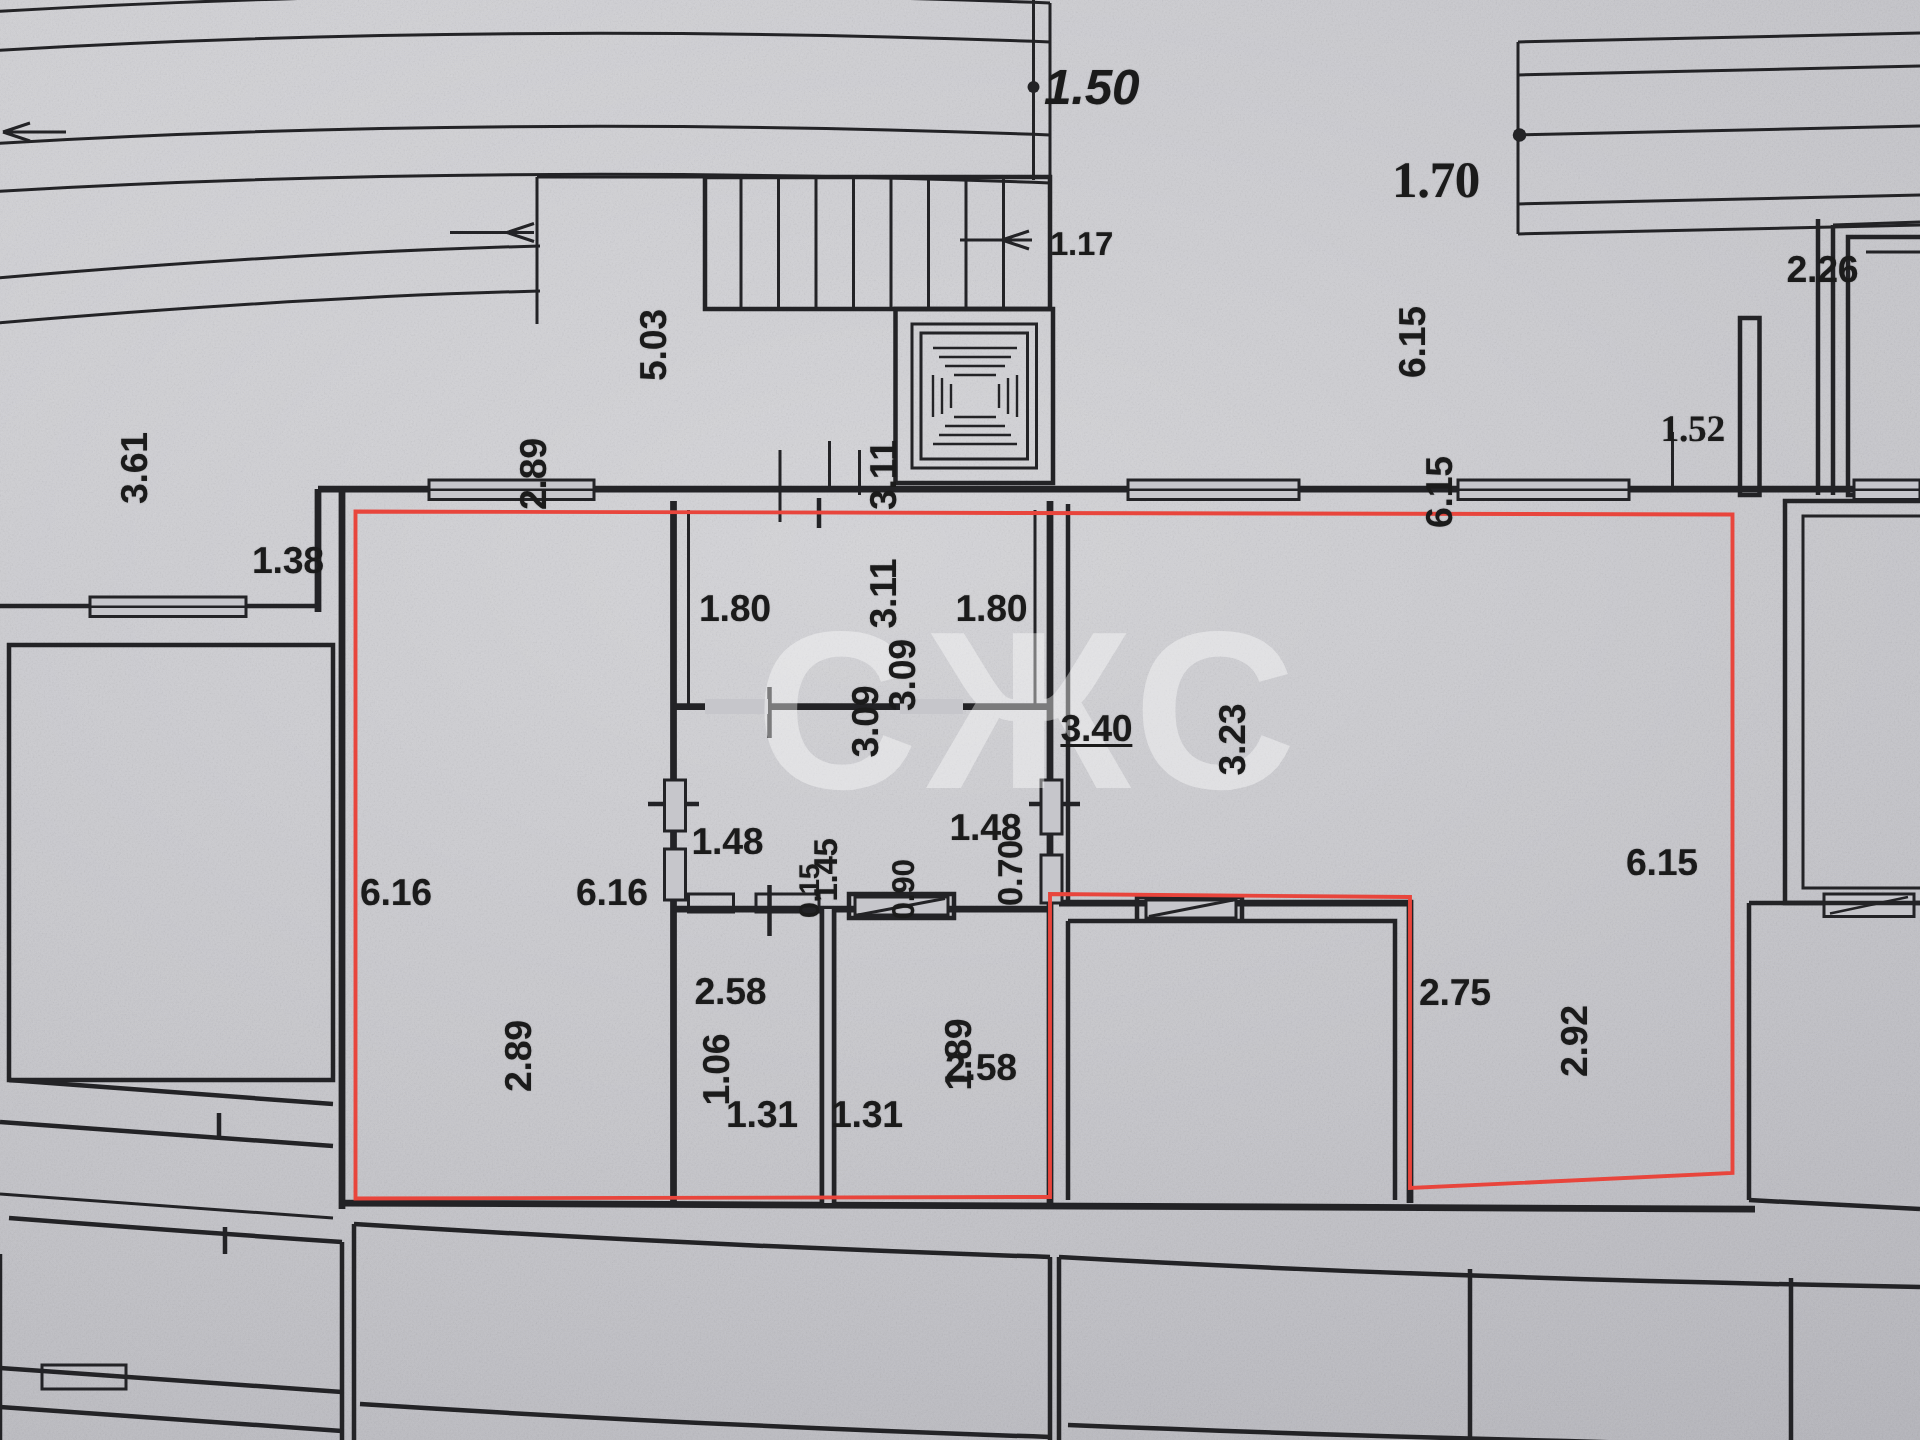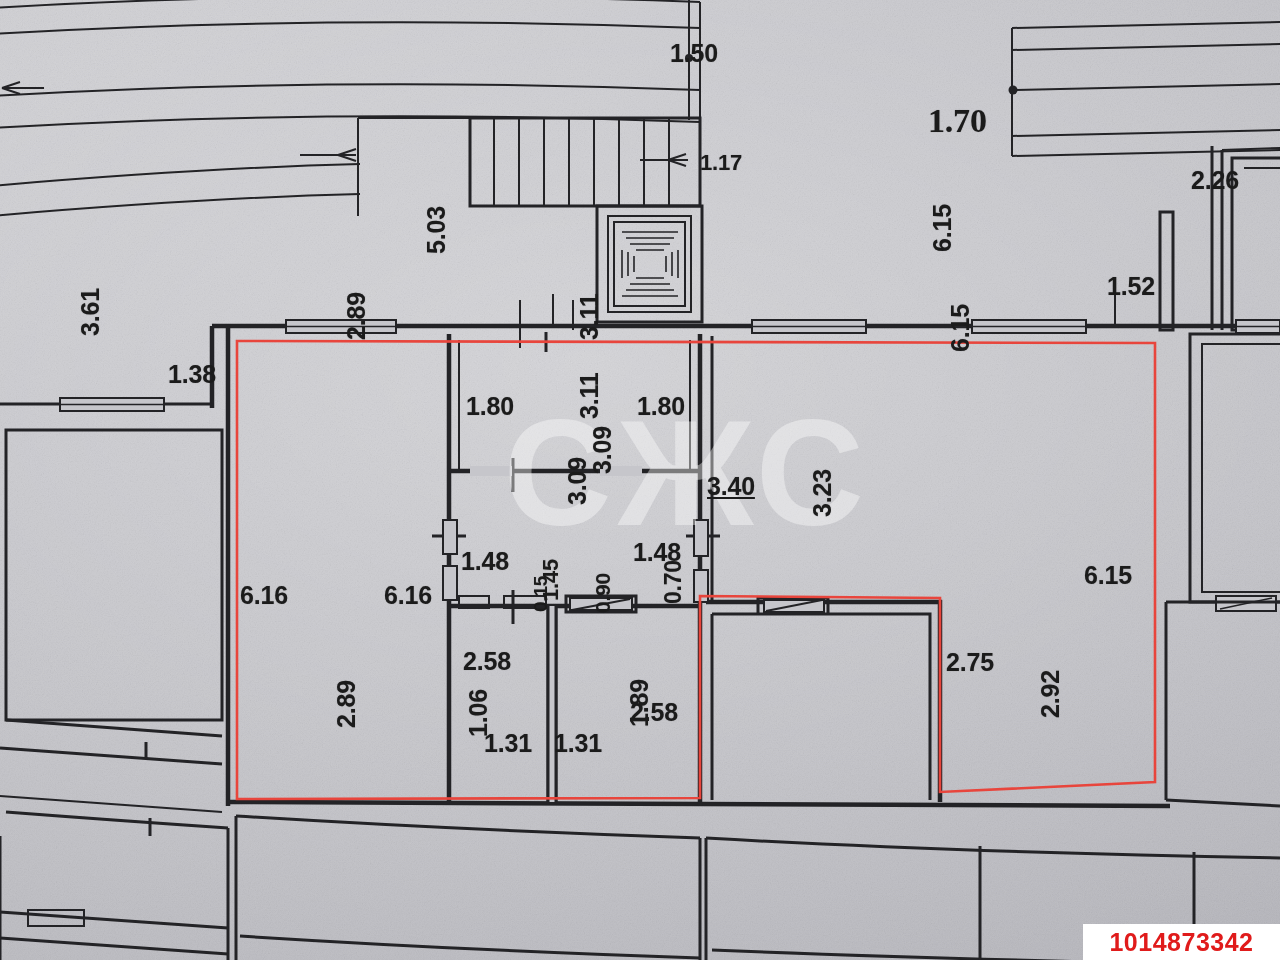--- a/index.html
+++ b/index.html
@@ -336,27 +336,27 @@
                L 700 596
                L 700 798
                L 237 799
                Z"></path>
     </g>
   </svg>
 
   <div id="watermark">СЖС</div>
 
   <div id="dim-layer">
-      <div class="lbl" style="left: 670px; top: 41px; font-size: 25px;">1.50</div>
+      <div class="lbl" style="left: 696px; top: 41px; font-size: 33px; font-style: italic;">1.50</div>
       <div class="lbl" style="left: 700px; top: 152px; font-size: 22px;">1.17</div>
       <div class="lbl" style="left: 928px; top: 104px; font-size: 34px; font-family: Liberation Serif, serif;">1.70</div>
       <div class="lbl" style="left: 1159px; top: 168px; font-size: 25px; margin-left: 32px;">2.26</div>
       <div class="lbl rot" style="left: 424px; top: 254px; font-size: 25px;">5.03</div>
       <div class="lbl rot" style="left: 930px; top: 252px; font-size: 25px;">6.15</div>
-      <div class="lbl" style="left: 1107px; top: 274px; font-size: 25px;">1.52</div>
+      <div class="lbl" style="left: 1107px; top: 274px; font-size: 25px; font-family: Liberation Serif, serif;">1.52</div>
       <div class="lbl rot" style="left: 78px; top: 336px; font-size: 25px;">3.61</div>
       <div class="lbl" style="left: 168px; top: 362px; font-size: 25px;">1.38</div>
       <div class="lbl rot" style="left: 344px; top: 340px; font-size: 25px;">2.89</div>
       <div class="lbl rot" style="left: 948px; top: 352px; font-size: 25px;">6.15</div>
       <div class="lbl rot" style="left: 577px; top: 340px; font-size: 25px;">3.11</div>
       <div class="lbl" style="left: 466px; top: 394px; font-size: 25px;">1.80</div>
       <div class="lbl" style="left: 637px; top: 394px; font-size: 25px;">1.80</div>
       <div class="lbl rot" style="left: 577px; top: 419px; font-size: 25px;">3.11</div>
       <div class="lbl" style="left: 707px; top: 474px; font-size: 25px; text-decoration: underline;">3.40</div>
       <div class="lbl rot" style="left: 590px; top: 474px; font-size: 25px;">3.09</div>
@@ -375,15 +375,14 @@
       <div class="lbl" style="left: 946px; top: 650px; font-size: 25px;">2.75</div>
       <div class="lbl" style="left: 630px; top: 700px; font-size: 25px;">2.58</div>
       <div class="lbl rot" style="left: 334px; top: 728px; font-size: 25px;">2.89</div>
       <div class="lbl rot" style="left: 1038px; top: 718px; font-size: 25px;">2.92</div>
       <div class="lbl" style="left: 484px; top: 731px; font-size: 25px;">1.31</div>
       <div class="lbl" style="left: 554px; top: 731px; font-size: 25px;">1.31</div>
       <div class="lbl rot" style="left: 466px; top: 737px; font-size: 25px;">1.06</div>
       <div class="lbl rot" style="left: 627px; top: 727px; font-size: 25px;">1.89</div>
     </div>
 
-  <div id="id-badge">1014873342</div>
 
 </div>
 
 </body></html>

